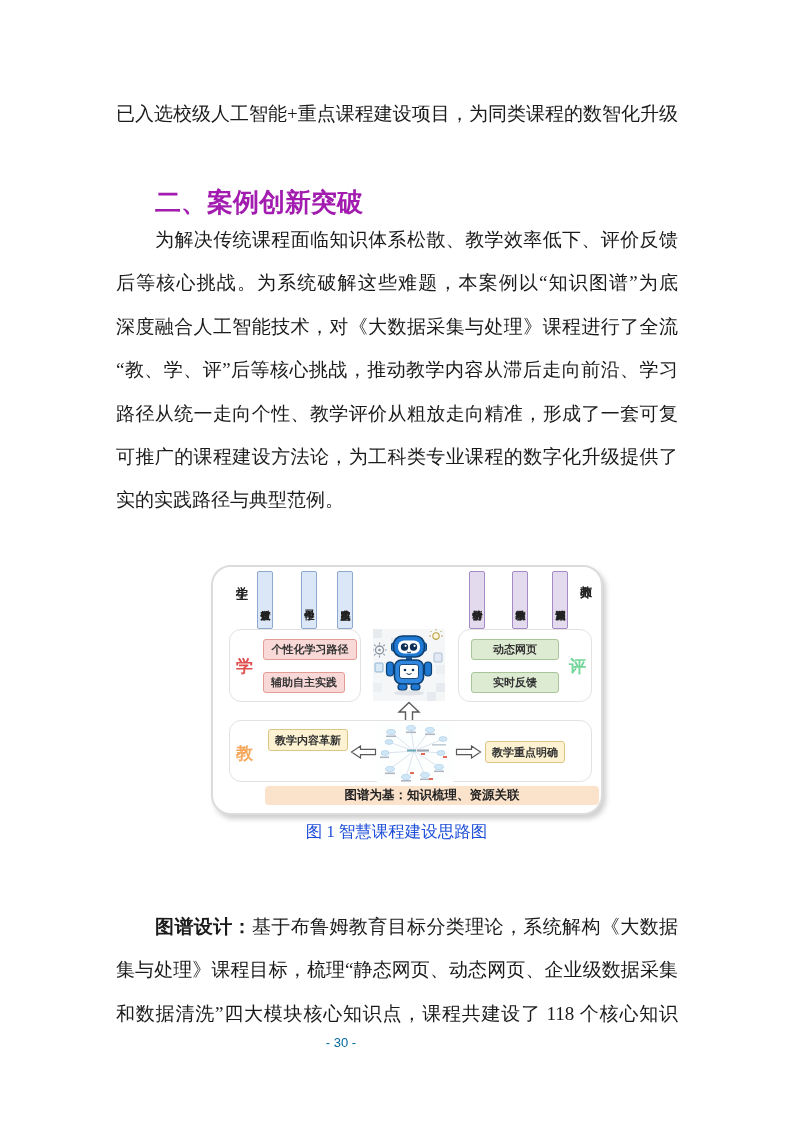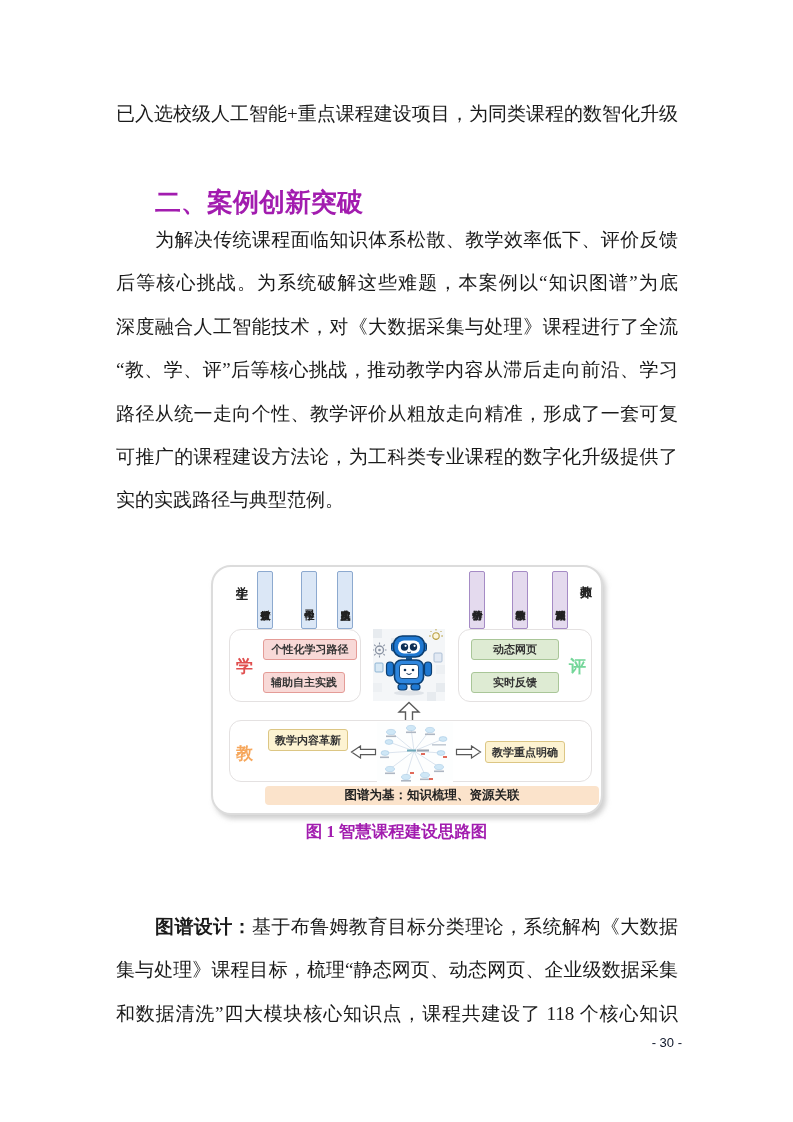--- a/index.html
+++ b/index.html
@@ -17,23 +17,23 @@
   .bline.end { text-align-last:left; }
   .indent { text-indent:39px; }
   .h2line {
     font-family:"Liberation Sans","DejaVu Sans",sans-serif;
     font-weight:bold; font-size:26px; height:43.4px; line-height:43.4px;
     text-indent:39px; color:#a21caf;
   }
   .subline { font-size:19px; height:43.4px; line-height:43.4px; text-indent:39px; }
   .boldseg { font-weight:bold; }
   .caption { position:absolute; left:0; top:821px; width:793px; text-align:center;
-    font-size:16.5px; color:#a21caf;font-weight:bold; }
-  .pagenum { position:absolute; left:0; top:1035px; width:682px; text-align:right;
-    font-family:"Liberation Sans","DejaVu Sans",sans-serif; font-size:13px; color:#0f172a; }
+    font-size:16.5px; color:#1d4ed8; }
+  .pagenum { position:absolute; left:0; top:1035px; width:682px; text-align:center;
+    font-family:"Liberation Sans","DejaVu Sans",sans-serif; font-size:13px; color:#0369a1; }
 
   
   .fig {
     position:absolute; left:211px; top:565px; width:392px; height:250px;
     background:#fff; border:2px solid #dcdcdc; border-radius:20px;
     box-shadow:3px 4px 5px rgba(170,170,170,0.55);
     font-family:"Liberation Sans","DejaVu Sans",sans-serif;
   }
   .fig * { position:absolute; }
   .vrole {

